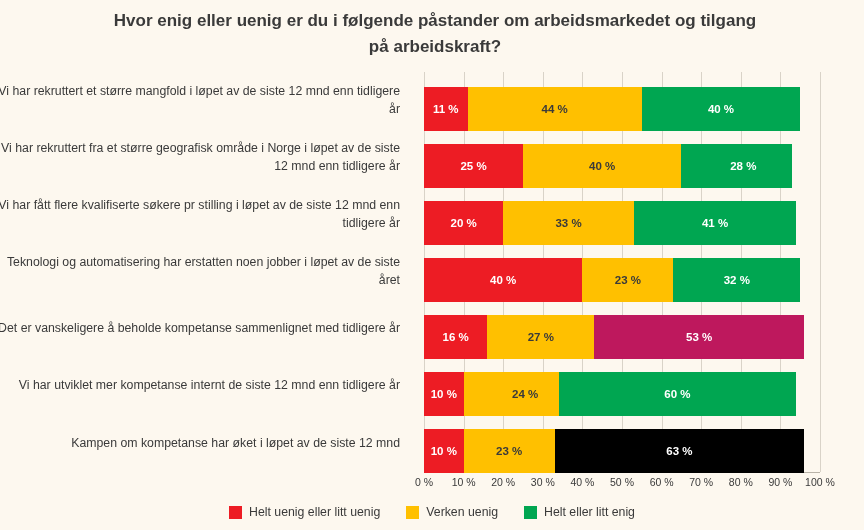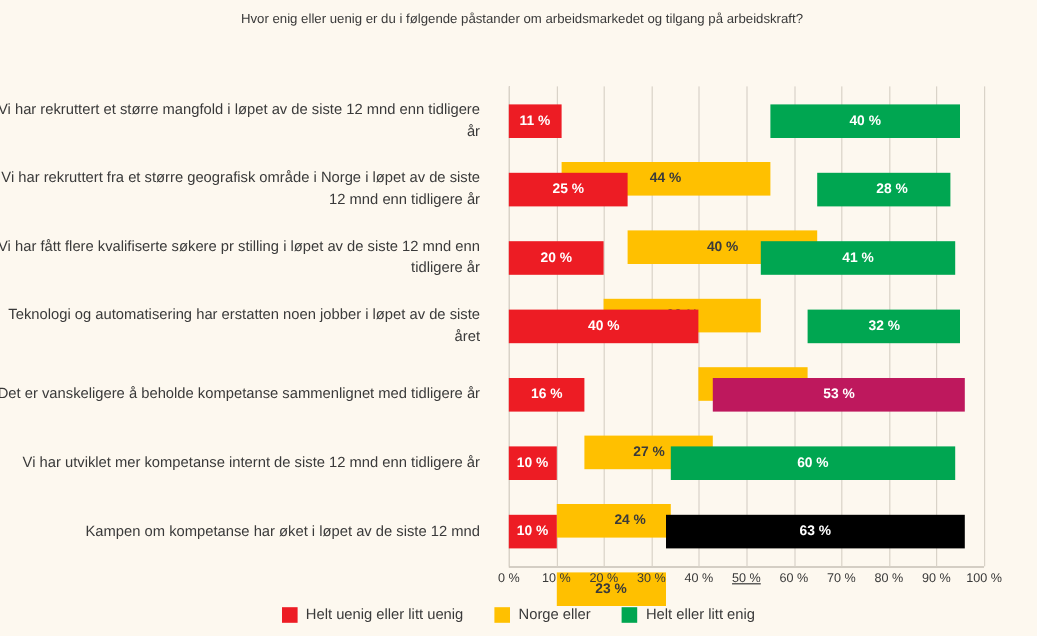--- a/index.html
+++ b/index.html
@@ -18,22 +18,22 @@
     width: 864px;
     height: 530px;
     box-sizing: border-box;
   }
   .chart-title {
     position: absolute;
     left: 110px;
     top: 8px;
     width: 650px;
     text-align: center;
-    font-size: 11px;
-    font-weight: normal;
+    font-size: 17px;
+    font-weight: bold;
     color: #3a3a3a;
     line-height: 1.5;
   }
   
   .plot {
     position: absolute;
     left: 424px;
     top: 72px;
     width: 396px;
     height: 400px;
@@ -81,32 +81,31 @@
   }
   .bar-row {
     position: absolute;
     height: 28px;
     left: 0;
     width: 396px;
   }
   .seg {
     position: absolute;
     top: 0;
-    height: 28px;
+    height: 44px;
     display: flex;
     align-items: center;
     justify-content: center;
     font-size: 11.5px;
     font-weight: bold;
     color: #ffffff;
     box-sizing: border-box;
   }
   .seg.dark {
     color: #3a3a3a;
-    margin-top: 48px;
   }
   .x-ticks {
     position: absolute;
     left: 424px;
     top: 476px;
     width: 396px;
     height: 18px;
   }
   .x-tick {
     position: absolute;
@@ -205,36 +204,36 @@
         <div class="seg" style="left: 130.68px; width: 249.48px; background: #000000;">63 %</div>
       </div>
     </div>
 
   <div class="x-ticks">
       <div class="x-tick" style="left: 0px;">0 %</div>
       <div class="x-tick" style="left: 39.6px;">10 %</div>
       <div class="x-tick" style="left: 79.2px;">20 %</div>
       <div class="x-tick" style="left: 118.8px;">30 %</div>
       <div class="x-tick" style="left: 158.4px;">40 %</div>
-      <div class="x-tick" style="left: 198px; text-decoration: underline;">50 %</div>
+      <div class="x-tick" style="left: 198px;">50 %</div>
       <div class="x-tick" style="left: 237.6px;">60 %</div>
       <div class="x-tick" style="left: 277.2px;">70 %</div>
       <div class="x-tick" style="left: 316.8px;">80 %</div>
       <div class="x-tick" style="left: 356.4px;">90 %</div>
       <div class="x-tick" style="left: 396px;">100 %</div>
     </div>
 
   <div class="legend">
       <div class="legend-item">
         <span class="legend-swatch" style="background: rgb(237, 28, 36);"></span>
         <span>Helt uenig eller litt uenig</span>
       </div>
       <div class="legend-item">
         <span class="legend-swatch" style="background: rgb(255, 192, 0);"></span>
-        <span>Norge eller</span>
+        <span>Verken uenig</span>
       </div>
       <div class="legend-item">
         <span class="legend-swatch" style="background: rgb(0, 166, 81);"></span>
         <span>Helt eller litt enig</span>
       </div>
     </div>
 
 </div>
 
 </body></html>

